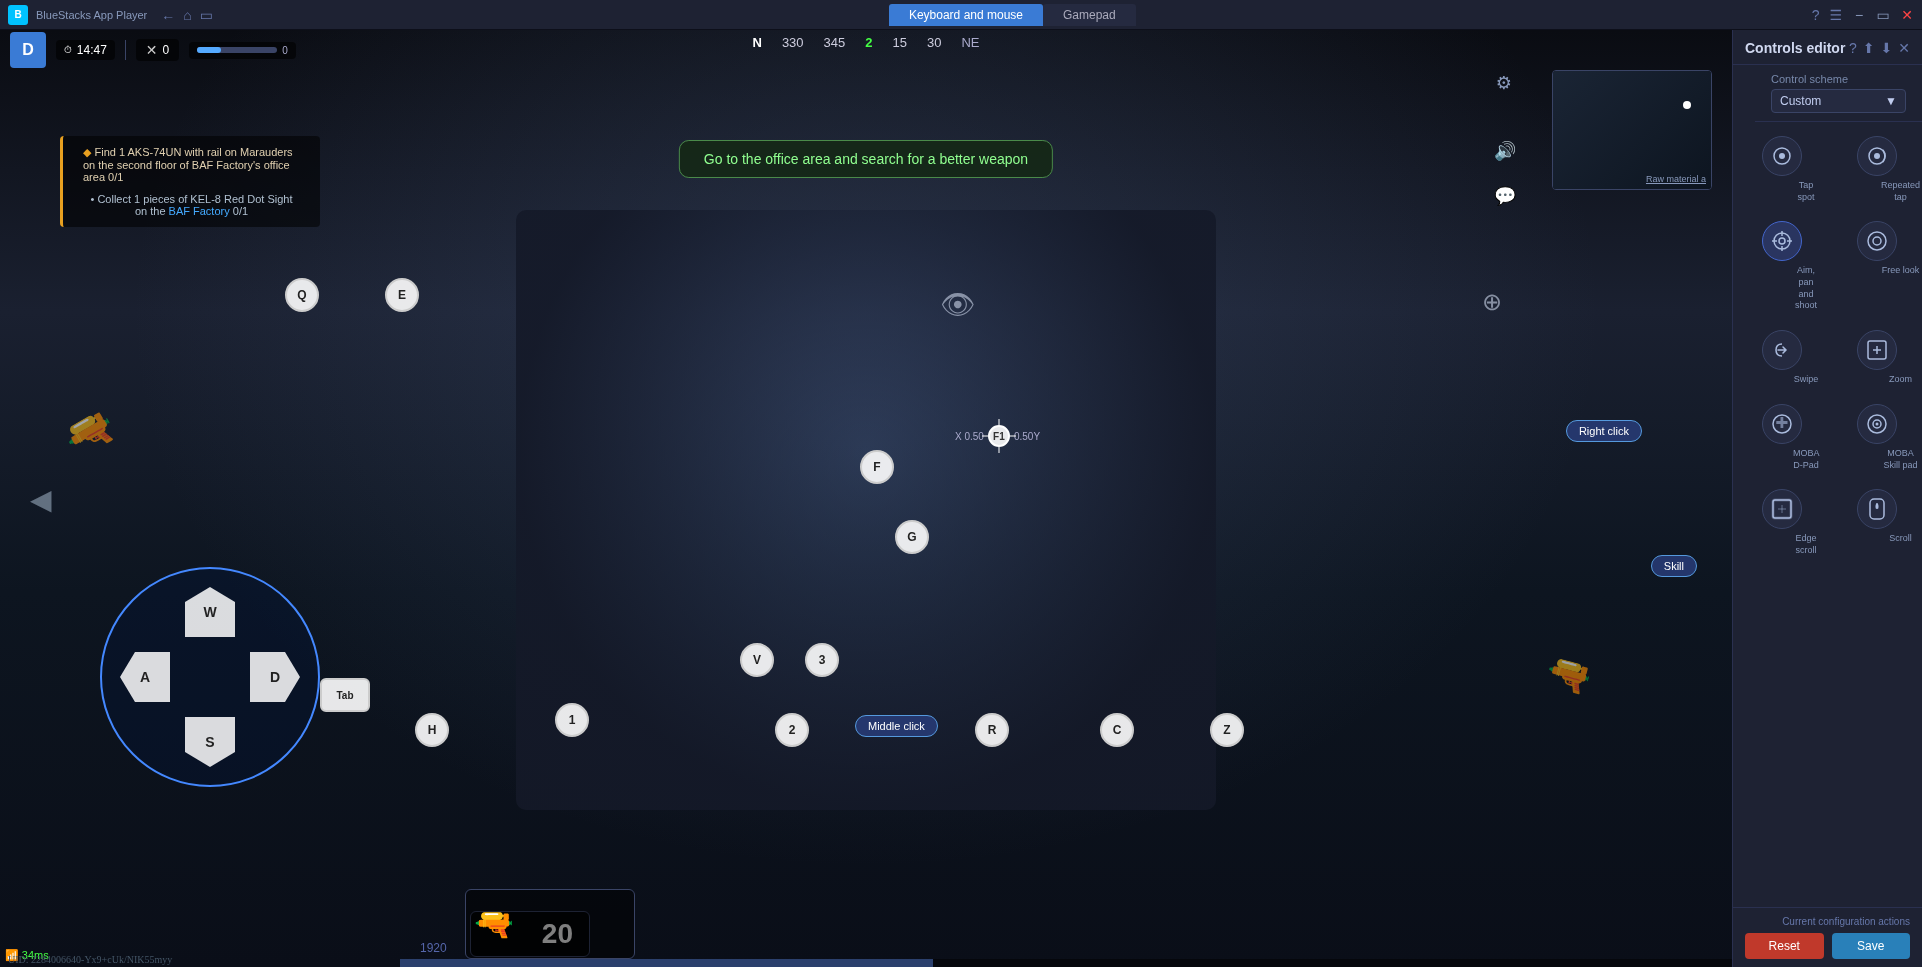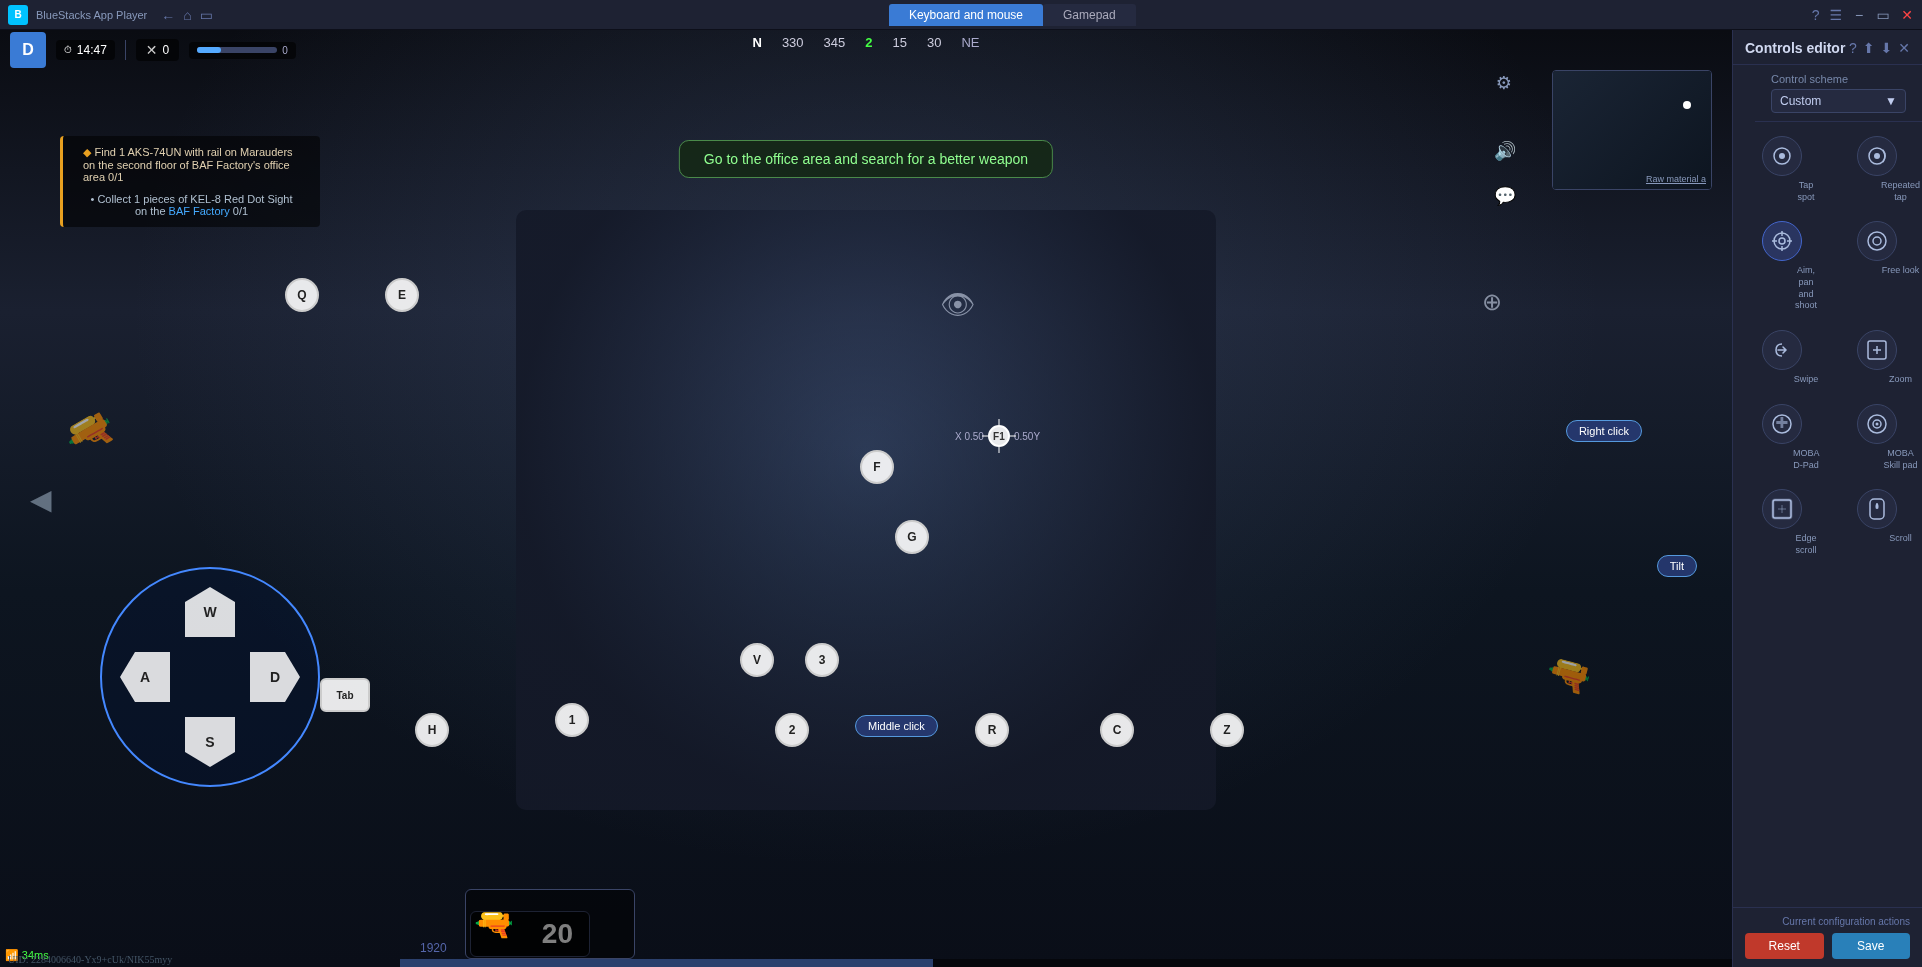--- a/index.html
+++ b/index.html
@@ -649,21 +649,21 @@
 
     <div class="ctrl-btn" style="bottom:230px;left:555px">
       <span>1</span>
     </div>
 
     <div class="ctrl-btn" style="bottom:255px;left:320px;width:50px;border-radius:6px">
       <span style="font-size:10px">Tab</span>
     </div>
 
     <div class="ctrl-btn-label" style="bottom:390px;right:35px">
-      <span>Tilt</span>
+      <span>Skill</span>
     </div>
 
     <div class="ctrl-btn-label" style="top:390px;right:90px">
       <span>Right click</span>
     </div>
 
     <div class="ctrl-btn-label" style="bottom:230px;left:855px">
       <span>Middle click</span>
     </div>
 

